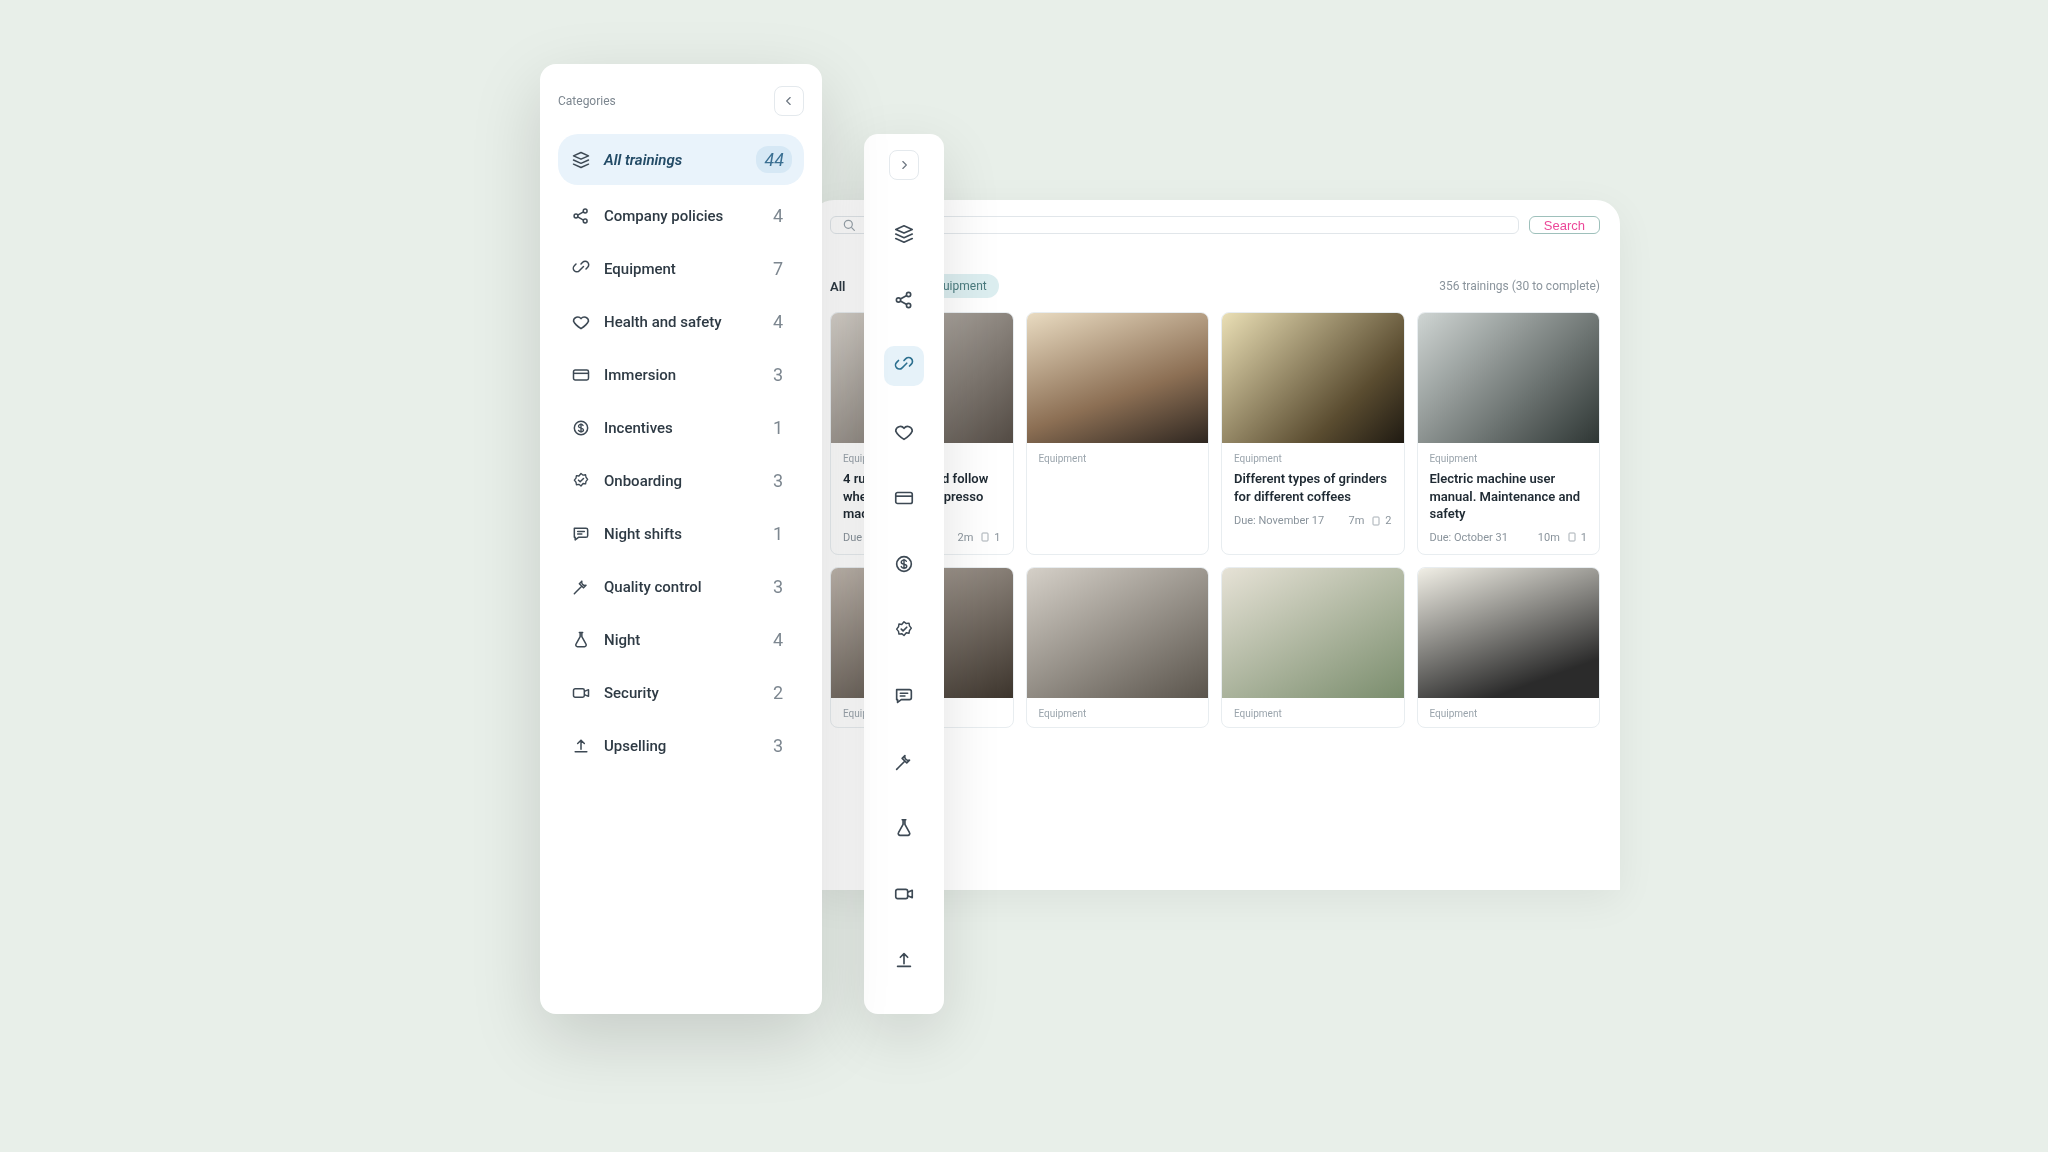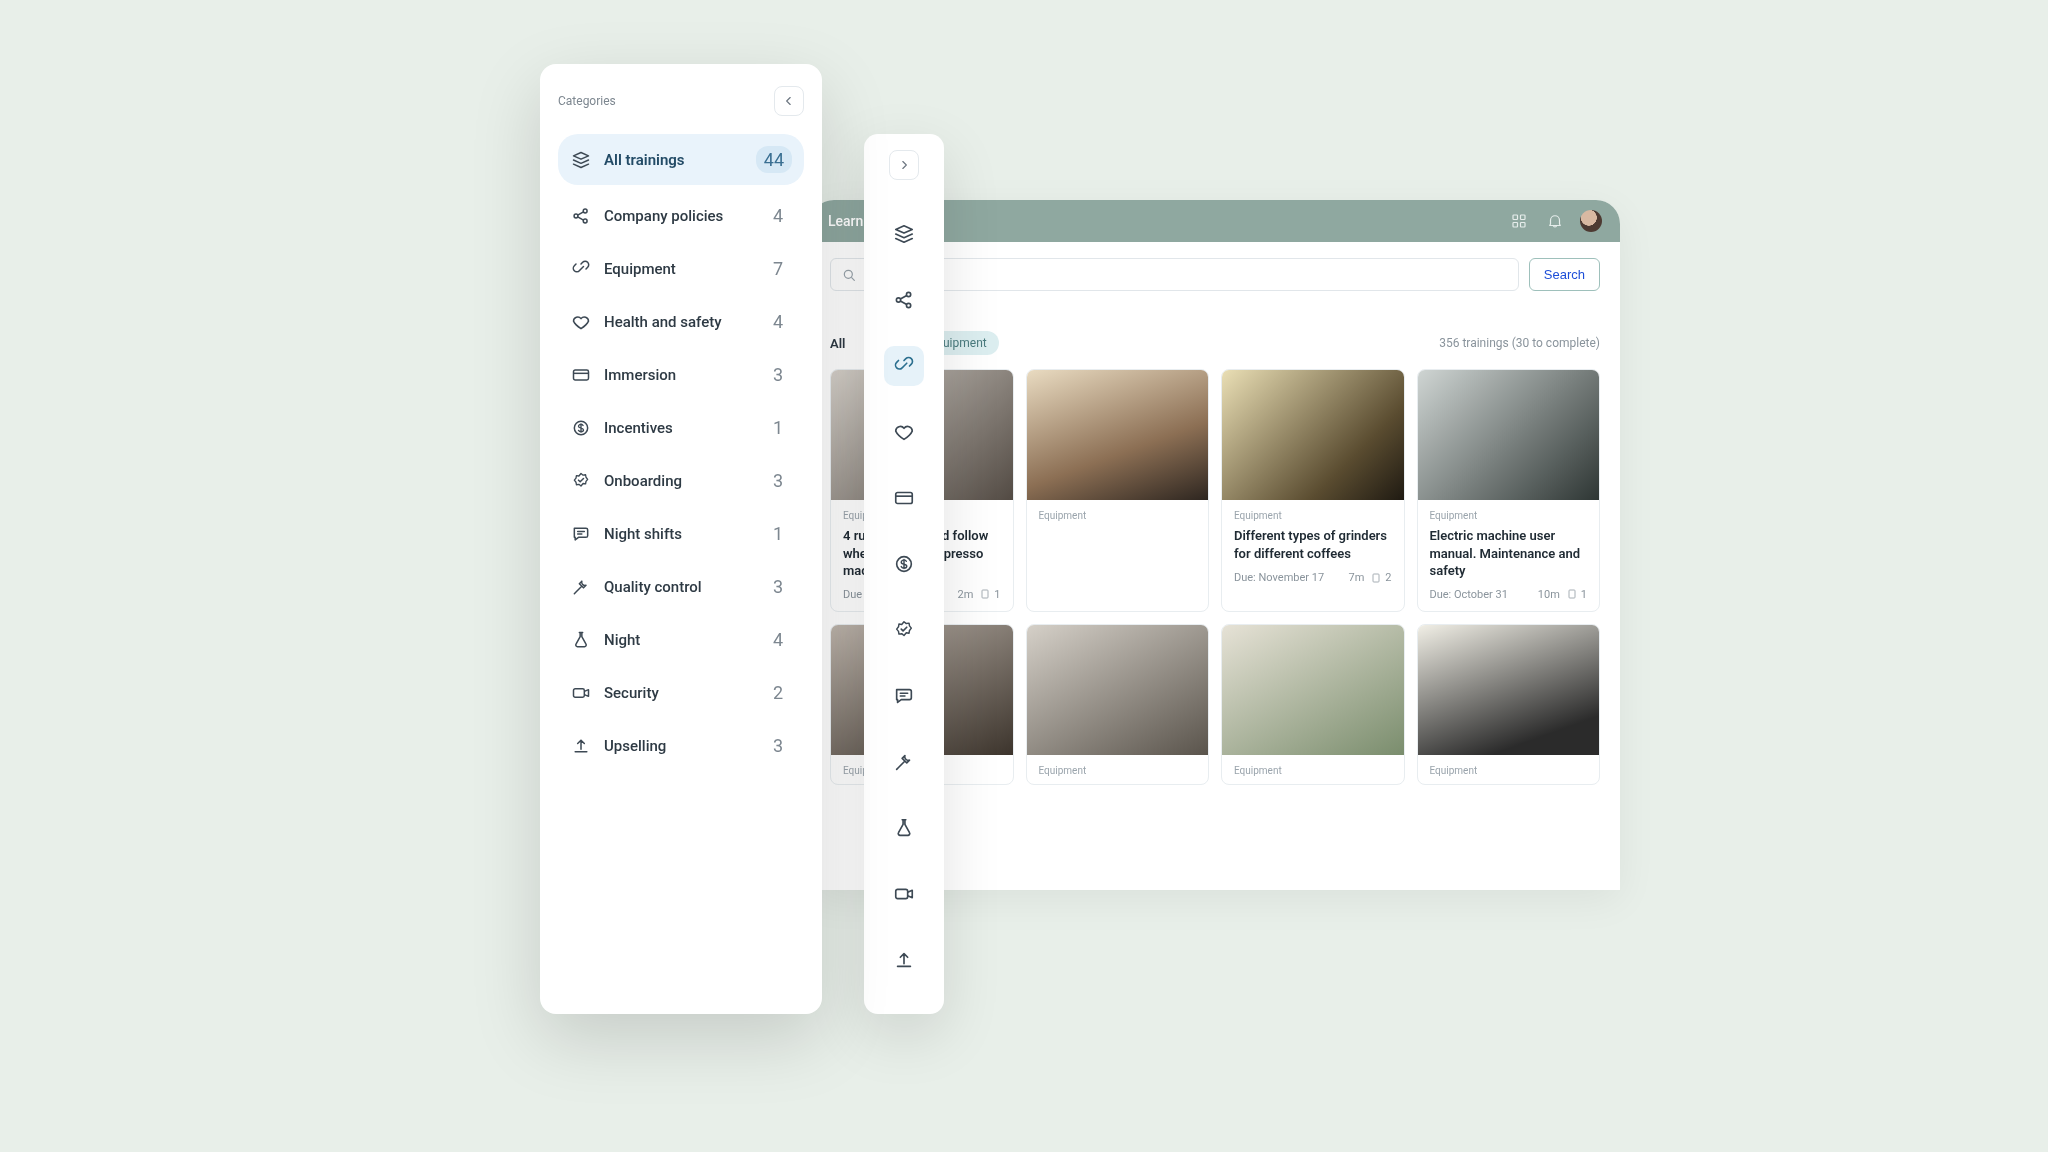--- a/index.html
+++ b/index.html
@@ -55,24 +55,24 @@
     padding: 8px 10px 8px 32px;
     position: relative;
     background: #fff;
   }
   .search-input .sicon {
     position: absolute; left: 10px; top: 50%; transform: translateY(-50%);
     color: #9aa4ac;
   }
   .search-btn {
     border: 1px solid #9ec0bb;
-    color: #1d4ed8;
+    color: #ec4899;
     background: #fff;
     border-radius: 6px;
-    padding: 8px 14px;
+    padding: 0 14px;
     font-size: 13px;
     cursor: pointer;
   }
   .filter-row {
     display: flex;
     align-items: center;
     margin-top: 40px;
     gap: 12px;
   }
   .filter-all {
@@ -211,20 +211,21 @@
   .cat-item .label { font-size: 15px; font-weight: 500; }
   .cat-item .count {
     margin-left: auto;
     font-size: 18px;
     color: #7d8790;
     min-width: 28px;
     text-align: center;
   }
   .cat-item.active {
     background: #e9f3fb;
+    font-style: italic;
   }
   .cat-item.active .label { color: #234b66; font-weight: 600; }
   .cat-item.active .count {
     background: #d6e8f5;
     color: #3a6f92;
     border-radius: 12px;
     padding: 3px 8px;
   }
 
   svg { display:block; }
@@ -297,35 +298,20 @@
         <circle cx="11" cy="11" r="6" fill="none" stroke="currentColor" stroke-width="1.8"></circle>
         <path d="M20 20l-4-4" stroke="currentColor" stroke-width="1.8" stroke-linecap="round"></path>
       </g>
     <g id="i-page">
         <rect x="6" y="4" width="12" height="16" rx="1.5" fill="none" stroke="currentColor" stroke-width="1.5"></rect>
       </g>
   </defs>
 </svg>
 
 <div class="app">
-  <div class="app-header">
-    <span>Learn</span>
-    <span class="spacer"></span>
-    <span class="hicon">
-        <svg width="18" height="18" viewBox="0 0 24 24">
-          <use href="#i-grid"></use>
-        </svg>
-      </span>
-    <span class="hicon">
-        <svg width="18" height="18" viewBox="0 0 24 24">
-          <use href="#i-bell"></use>
-        </svg>
-      </span>
-    <span class="avatar"></span>
-  </div>
   <div class="app-body">
     <div class="search-row">
       <div class="search-input">
         <span class="sicon">
             <svg width="16" height="16" viewBox="0 0 24 24">
               <use href="#i-search"></use>
             </svg>
           </span>
       </div>
       <button class="search-btn">Search</button>

